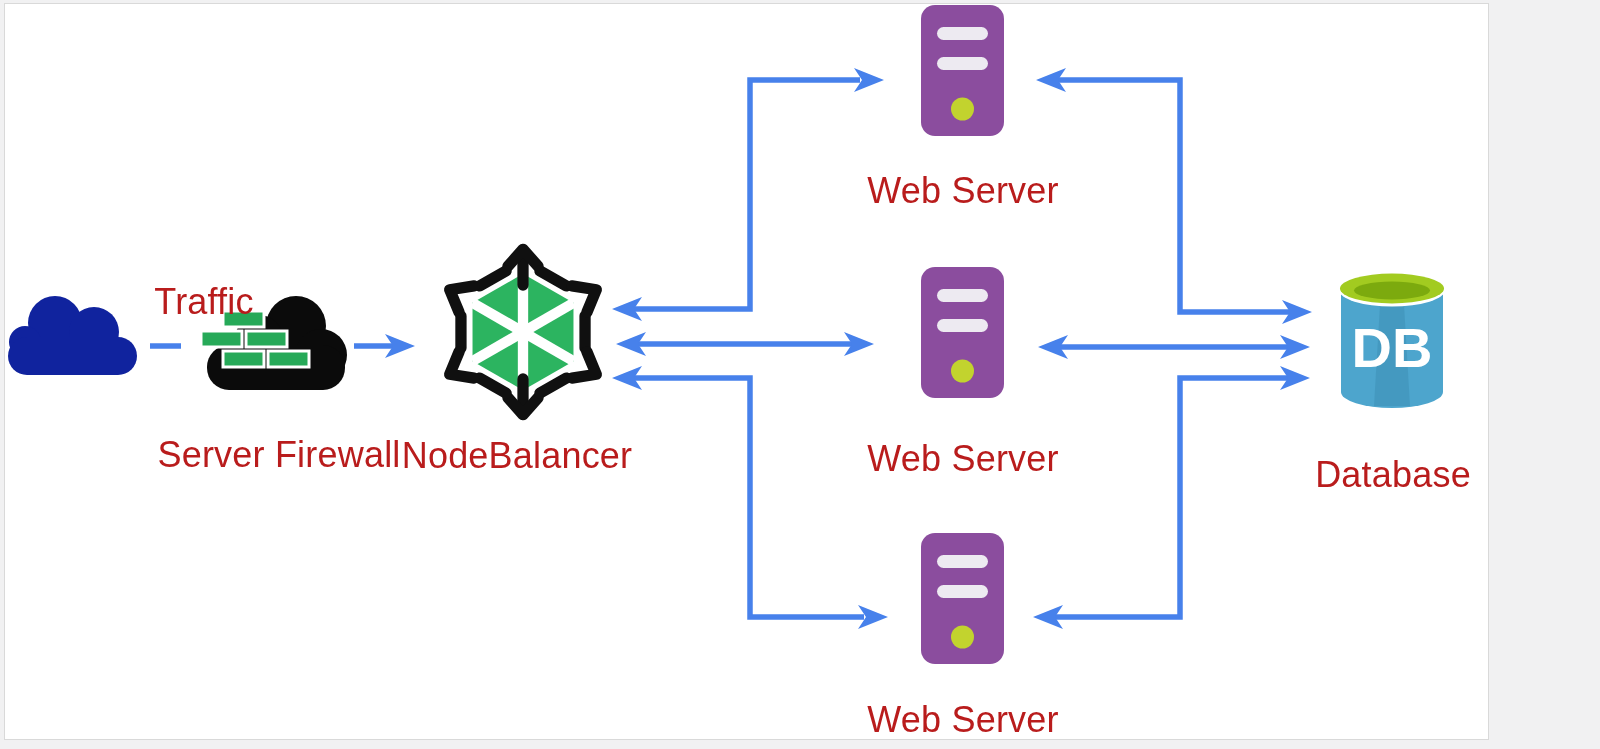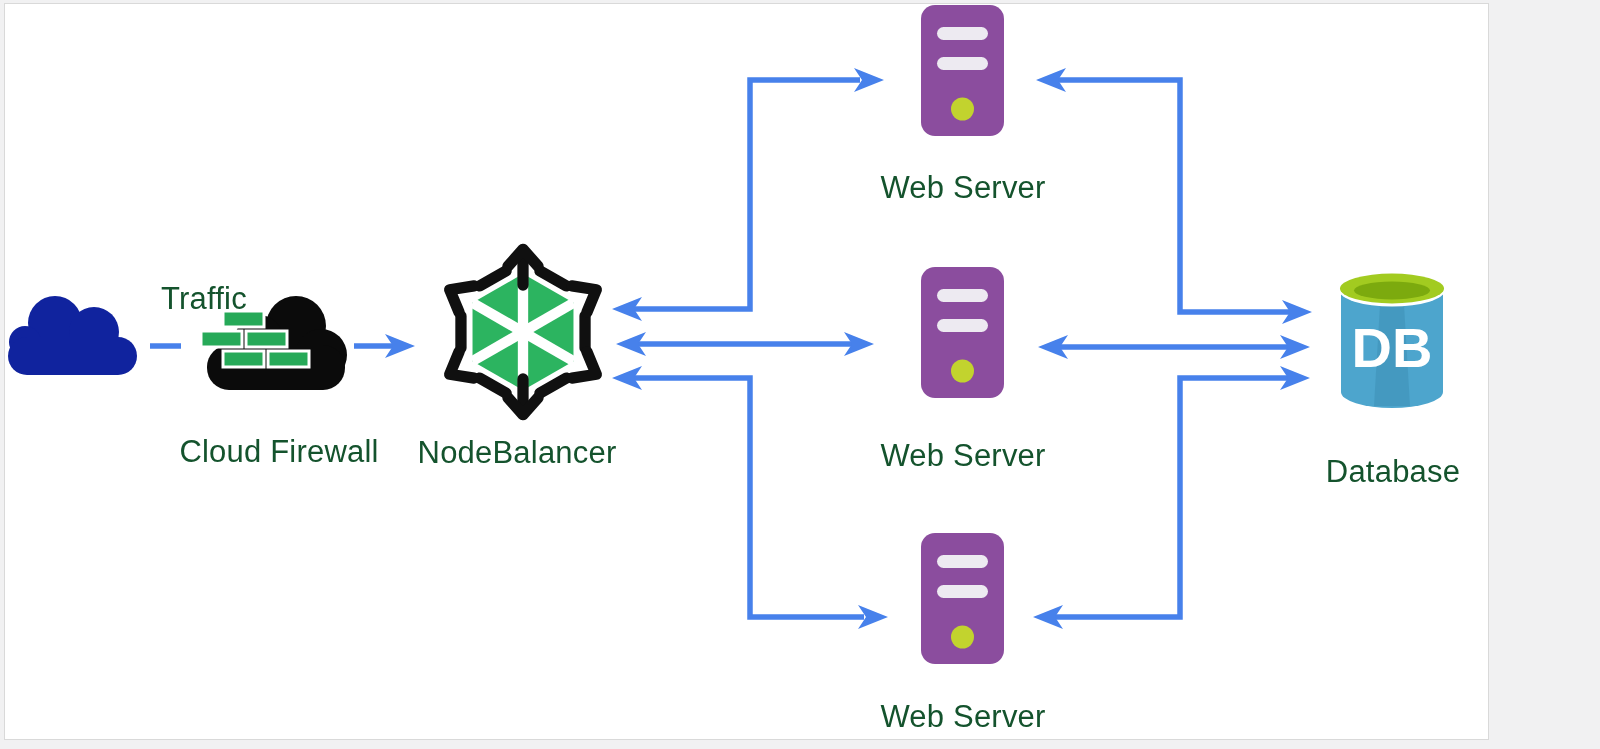--- a/index.html
+++ b/index.html
@@ -13,22 +13,22 @@
     position:absolute; left:4px; top:3px;
     width:1485px; height:737px;
     background:#ffffff;
     border:1px solid #d9d9d9;
     box-sizing:border-box;
   }
   .icon { position:absolute; }
   .lbl {
     position:absolute;
     transform:translateX(-50%);
-    font-size:31px; line-height:1.05;
-    color:#14532d; white-space:nowrap;
+    font-size:36px; line-height:1.05;
+    color:#b91c1c; white-space:nowrap;
     letter-spacing:0.2px;
   }
   svg { display:block; overflow:visible; }
   .connectors { position:absolute; left:0; top:0; }
 </style>
 </head>
 <body>
 
 <div class="canvas"></div>
 
@@ -152,18 +152,18 @@
 <svg class="icon" style="left:1337px; top:272px;" width="110" height="142" viewBox="0 0 110 142">
   <path d="M4,18 L4,120 A51,16 0 0 0 106,120 L106,18 Z" fill="#4DA5CD"></path>
   <polygon points="44,16 66,16 73,134 37,134" fill="#4499C0"></polygon>
   <ellipse cx="55" cy="18" rx="53" ry="16.5" fill="#FFFFFF"></ellipse>
   <ellipse cx="55" cy="16.5" rx="52" ry="15" fill="#A2CB20"></ellipse>
   <ellipse cx="55" cy="18.5" rx="38" ry="9" fill="#7CAA0E"></ellipse>
   <text x="55" y="95" text-anchor="middle" font-family="Liberation Sans, sans-serif" font-size="56" font-weight="bold" fill="#FFFFFF">DB</text>
 </svg>
 
 <div class="lbl" style="left:163px; top:283px;margin-left:41px;">Traffic</div>
-<div class="lbl" style="left:279px; top:436px;">Cloud Firewall</div>
+<div class="lbl" style="left:279px; top:436px;">Server Firewall</div>
 <div class="lbl" style="left:517px; top:437px;">NodeBalancer</div>
 <div class="lbl" style="left:963px; top:172px;">Web Server</div>
 <div class="lbl" style="left:963px; top:440px;">Web Server</div>
 <div class="lbl" style="left:963px; top:701px;">Web Server</div>
 <div class="lbl" style="left:1393px; top:441px;margin-top:15px;">Database</div>
 
 </body></html>

